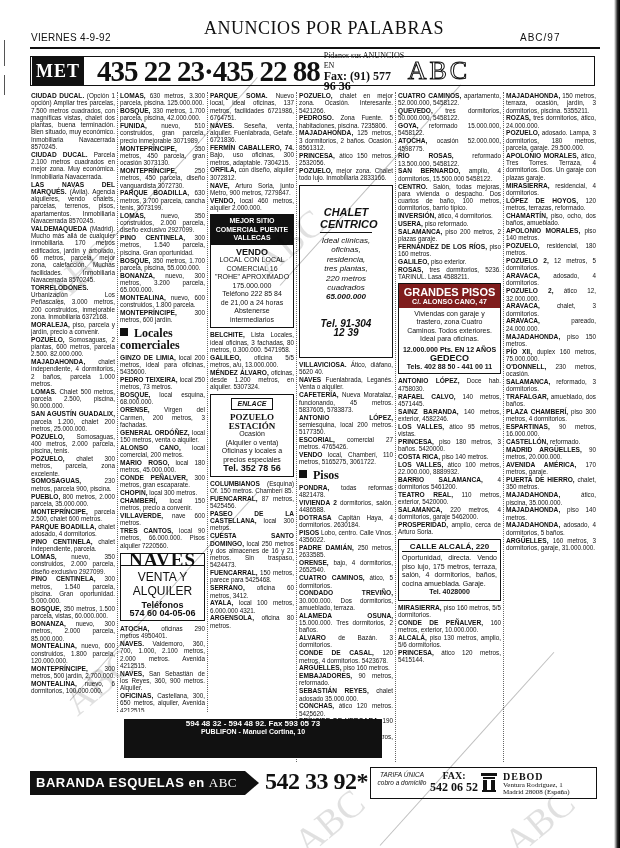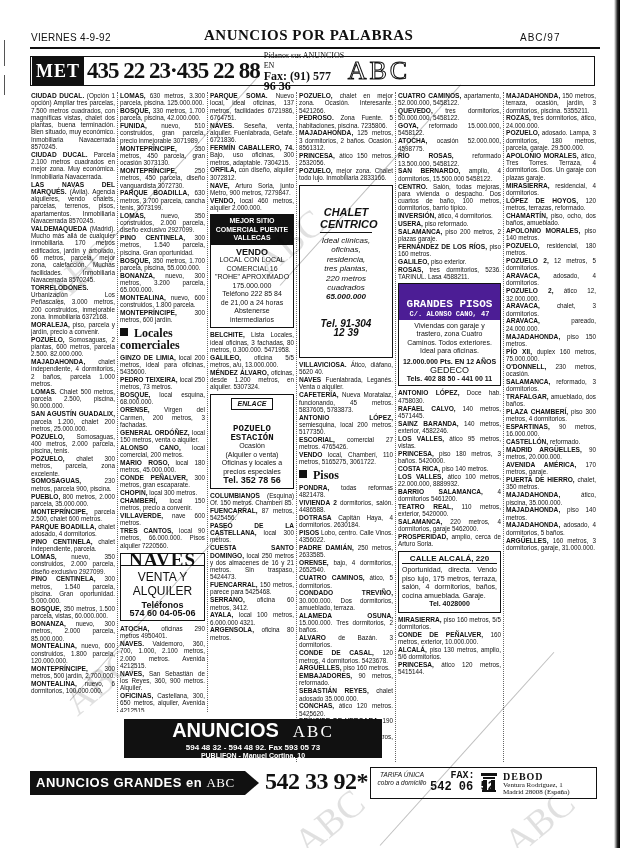--- a/index.html
+++ b/index.html
@@ -1,27 +1,27 @@
 <!DOCTYPE html>
 <html><head>
 <meta charset="utf-8">
 <style>
   html,body{margin:0;padding:0;background:#fff;}
   body{width:620px;height:848px;position:relative;overflow:hidden;font-family:"Liberation Sans",sans-serif;color:#111;}
   .abs{position:absolute;}
   .hdr-date{left:31px;top:32px;font-size:10px;letter-spacing:0.3px;}
-  .hdr-title{left:204px;top:27px;font-family:"Liberation Serif",serif;font-weight:bold;font-size:15px;letter-spacing:0.5px;}
+  .hdr-title{left:204px;top:18px;font-family:"Liberation Serif",serif;font-weight:normal;font-size:18px;letter-spacing:0.5px;}
   .hdr-page{left:520px;top:32px;font-size:10px;letter-spacing:1px;}
   .hdr-rule{left:30px;top:47px;width:570px;height:2px;background:#111;}
   .banner{left:30px;top:56px;width:565px;height:30px;border:1.5px solid #111;display:flex;align-items:center;box-sizing:border-box;}
   .met{background:#111;color:#fff;font-family:"Liberation Serif",serif;font-weight:bold;font-size:18px;padding:2px 4px;height:26px;line-height:26px;margin-left:1px;letter-spacing:1px;}
   .addr{font-family:"Liberation Serif",serif;font-size:9px;line-height:10px;margin-left:4px;width:80px;}
   .addr .a1{font-weight:bold;}
   .addr .a2{font-style:italic;}
-  .bigphone{font-family:"Liberation Serif",serif;font-weight:bold;font-size:23px;letter-spacing:-1px;line-height:30px;margin-left:3px;}
+  .bigphone{font-family:"Liberation Serif",serif;font-weight:bold;font-size:29px;letter-spacing:-1px;line-height:30px;margin-left:13px;}
   .info{font-family:"Liberation Serif",serif;font-size:8px;line-height:10px;margin-left:4px;width:82px;}
   .info .fax{font-size:12px;font-weight:bold;}
   .abc-logo{font-family:"Liberation Serif",serif;font-size:26px;letter-spacing:3px;color:#fff;-webkit-text-stroke:1px #111;margin-left:2px;}
   .col{position:absolute;top:92px;font-size:6.3px;line-height:7.3px;text-align:justify;overflow:hidden;}
   .col p{margin:0 0 0.5px 0;}
   .col b{font-weight:bold;font-size:6.6px;}
   .vsep{position:absolute;top:92px;width:0;border-left:1px dotted #666;}
   .sect{font-family:"Liberation Serif",serif;font-weight:bold;font-size:12px;line-height:12px;margin:3px 0 3px 0;text-align:left;}
   .sect .sq{display:inline-block;width:8px;height:8px;background:#111;margin-right:6px;vertical-align:1px;}
   .box{border:1.5px solid #111;margin:3px 0;padding:3px;text-align:center;font-size:7px;line-height:8.5px;}
@@ -35,21 +35,21 @@
   .anuncios{left:124px;top:719px;width:258px;height:39px;background:#111;color:#fff;text-align:center;}
   .anuncios .l1{font-size:20px;font-weight:bold;line-height:22px;}
   .anuncios .l1 .abc{font-family:"Liberation Serif",serif;font-weight:normal;font-size:17px;margin-left:14px;letter-spacing:2px;}
   .anuncios .l2{font-size:8px;line-height:9px;font-weight:bold;}
   .anuncios .l3{font-size:7px;line-height:8px;font-weight:bold;}
   .esquelas{left:30px;top:771px;width:215px;height:24px;background:#111;color:#fff;font-size:13px;font-weight:bold;line-height:24px;padding-left:6px;letter-spacing:0.5px;box-sizing:border-box;}
   .esquelas .abc{font-family:"Liberation Serif",serif;font-weight:normal;}
   .arrow{left:245px;top:771px;width:0;height:0;border-top:12px solid transparent;border-bottom:12px solid transparent;border-left:14px solid #111;}
   .esq-phone{left:265px;top:768px;font-family:"Liberation Serif",serif;font-weight:bold;font-size:24px;letter-spacing:-0.5px;}
   .tarifa{left:372px;top:771px;font-size:6.5px;line-height:8px;font-style:italic;text-align:center;width:60px;}
-  .fax2{left:430px;top:770px;text-align:center;font-family:Liberation Mono, monospace;font-weight:bold;}
+  .fax2{left:430px;top:770px;text-align:center;font-family:Liberation Serif, serif;font-weight:bold;}
   .fax2 .k{font-size:10px;line-height:11px;}
   .fax2 .v{font-size:12px;line-height:13px;}
   .debod-icon{left:480px;top:772px;width:18px;height:20px;}
   .debod{left:503px;top:771px;font-family:"Liberation Serif",serif;font-size:7px;line-height:7px;}
   .debod .n{font-size:10px;font-weight:bold;letter-spacing:1px;line-height:11px;}
   .esq-box{left:370px;top:767px;width:225px;height:30px;border:1px solid #111;}
   .watermark{position:absolute;font-family:"Liberation Serif",serif;font-size:38px;color:rgba(0,0,0,0.12);transform:rotate(-40deg);}
   .wm-line{position:absolute;height:1px;background:rgba(0,0,0,0.25);transform-origin:left center;}
   .edge{position:absolute;right:0;top:0;width:6px;height:848px;background:linear-gradient(90deg,#fff,#222 60%,#000);}
   .tick{position:absolute;left:4px;width:1px;background:#555;}
@@ -173,21 +173,21 @@
     <div>de 21,00 a 24 horas</div>
     <div>Abstenerse intermediarios</div>
   </div>
   <div id="c2b">
       <p><b>BELCHITE,</b> <span>Lista Locales, ideal oficinas, 3 fachadas, 80 metros, 0.300.000. 5471958.</span></p>
       <p><b>GALILEO,</b> <span>oficina 5/5 metros, a/u, 13.000.000.</span></p>
       <p><b>MÉNDEZ ÁLVARO,</b> <span>oficinas, desde 1.200 metros, en alquiler. 5307324.</span></p>
     </div>
   <div class="box">
     <div style="display:inline-block;border:1px solid #111;padding:1px 6px;font-weight:bold;font-style:italic;">ENLACE</div>
-    <div style="font-family:Liberation Mono, monospace;font-weight:bold;font-size:9px;margin-top:15px;">POZUELO ESTACIÓN</div>
+    <div style="font-family:Liberation Serif, serif;font-weight:bold;font-size:9px;margin-top:3px;">POZUELO ESTACIÓN</div>
     <div>Ocasión</div>
     <div>(Alquiler o venta)</div>
     <div>Oficinas y locales a</div>
     <div>precios especiales</div>
     <div class="strong">Tel. 352 78 56</div>
   </div>
   <div id="c2c">
       <p><b>COLUMBIANOS</b> <span>(Esquina) Of. 150 metros. Chamberí 85.</span></p>
       <p><b>FUENCARRAL,</b> <span>87 metros, 5425456.</span></p>
       <p><b>PASEO DE LA CASTELLANA,</b> <span>local 300 metros.</span></p>
@@ -255,27 +255,27 @@
       <p><b>SAN BERNARDO,</b> <span>amplio, 4 dormitorios, 15.500.000 5458122.</span></p>
       <p><b>CENTRO.</b> <span>Salón, todas mejoras, para vivienda o despacho. Dos cuartos de baño, 100 metros, dormitorios, barrio típico.</span></p>
       <p><b>INVERSIÓN,</b> <span>ático, 4 dormitorios.</span></p>
       <p><b>USERA,</b> <span>piso reformado.</span></p>
       <p><b>SALAMANCA,</b> <span>piso 200 metros, 2 plazas garaje.</span></p>
       <p><b>FERNÁNDEZ DE LOS RÍOS,</b> <span>piso 160 metros.</span></p>
       <p><b>GALILEO,</b> <span>piso exterior.</span></p>
       <p><b>ROSAS,</b> <span>tres dormitorios, 5236. TARINUL. Lasa 4588211.</span></p>
     </div>
   <div class="box" style="padding:0;">
-    <div style="background:#4c1d95;color:#fff;font-weight:bold;padding:14px 2px 1px;font-family:Liberation Mono, monospace;">
+    <div style="background:#7f1d1d;color:#fff;font-weight:bold;padding:2px 2px 1px;">
       <div style="font-size:11px;line-height:12px;">GRANDES PISOS</div>
       <div style="font-size:7px;">C/. ALONSO CANO, 47</div>
     </div>
     <div style="padding:2px;">Viviendas con garaje y trastero, zona Cuatro Caminos. Todos exteriores. Ideal para oficinas.</div>
     <div style="font-weight:bold;">12.000.000 Pts. EN 12 AÑOS</div>
-    <div style="font-weight:normal;font-size:9px;">GEDECO</div>
+    <div style="font-weight:bold;font-size:9px;">GEDECO</div>
     <div style="font-weight:bold;padding-bottom:2px;">Tels. 402 88 50 - 441 00 11</div>
   </div>
   <div id="c4b">
       <p><b>ANTONIO LÓPEZ,</b> <span>Doce hab. 4758030.</span></p>
       <p><b>RAFAEL CALVO,</b> <span>140 metros, 4571445.</span></p>
       <p><b>SAINZ BARANDA,</b> <span>140 metros, exterior, 4582246.</span></p>
       <p><b>LOS VALLES,</b> <span>ático 95 metros, vistas.</span></p>
       <p><b>PRINCESA,</b> <span>piso 180 metros, 3 baños. 5420000.</span></p>
       <p><b>COSTA RICA,</b> <span>piso 140 metros.</span></p>
       <p><b>LOS VALLES,</b> <span>ático 100 metros, 22.000.000, 8889932.</span></p>
@@ -325,26 +325,25 @@
       <p><b>AVENIDA AMÉRICA,</b> <span>170 metros, garaje.</span></p>
       <p><b>PUERTA DE HIERRO,</b> <span>chalet, 350 metros.</span></p>
       <p><b>MAJADAHONDA,</b> <span>ático, piscina, 35.000.000.</span></p>
       <p><b>MAJADAHONDA,</b> <span>piso 140 metros.</span></p>
       <p><b>MAJADAHONDA,</b> <span>adosado, 4 dormitorios, 5 baños.</span></p>
       <p><b>ARGÜELLES,</b> <span>160 metros, 3 dormitorios, garaje, 31.000.000.</span></p>
     </div>
 </div>
 
 <div class="abs anuncios">
-  <div class="l1"><span>ANUNCIOS</span><span class="abc">ABC</span></div>
   <div class="l2">594 48 32 - 594 48 92. Fax 593 05 73</div>
   <div class="l3">PUBLIFON - Manuel Cortina, 10</div>
 </div>
 
-<div class="abs esquelas"><span>ANUNCIOS GRANDES en</span> <span class="abc">ABC</span></div>
+<div class="abs esquelas"><span>BARANDA ESQUELAS en</span> <span class="abc">ABC</span></div>
 <div class="abs arrow"></div>
 <div class="abs esq-phone">542 33 92*</div>
 <div class="abs esq-box"></div>
 <div class="abs tarifa">
   <div>TARIFA ÚNICA</div>
   <div>cobro a domicilio</div>
 </div>
 <div class="abs fax2">
   <div class="k">FAX:</div>
   <div class="v">542 06 52</div>

